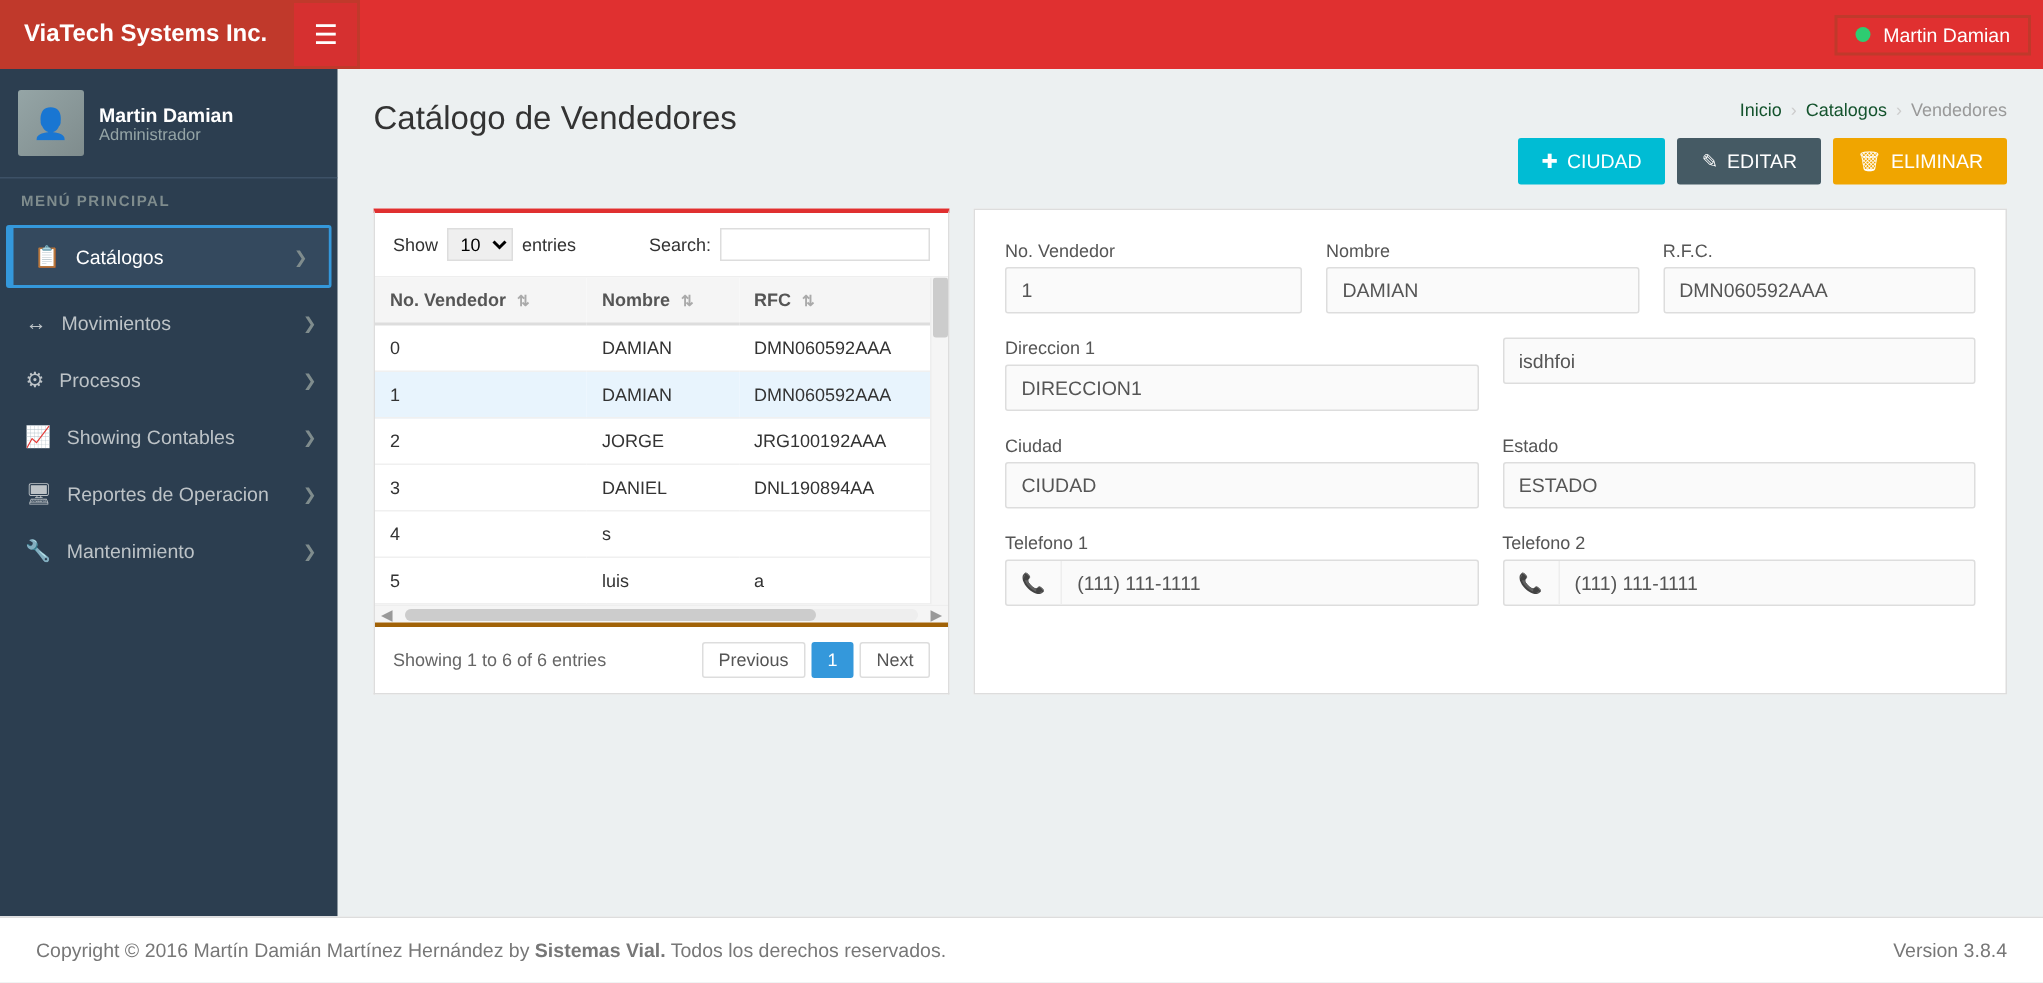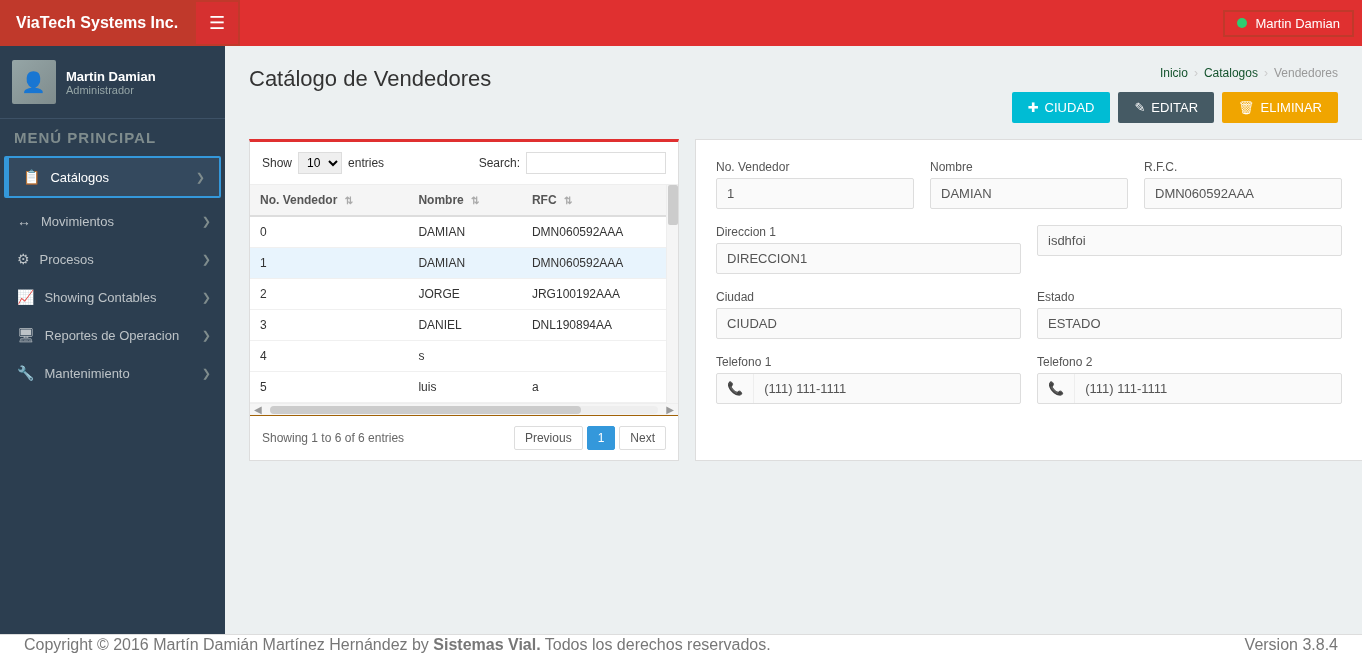--- a/index.html
+++ b/index.html
@@ -90,21 +90,21 @@
       background: linear-gradient(135deg, #95a5a6, #7f8c8d);
       display: flex; align-items: center; justify-content: center;
       color: #ecf0f1; font-size: 20px;
     }
     .sidebar-user-info { color: white; }
     .sidebar-user-name { font-weight: 600; font-size: 13px; }
     .sidebar-user-role { font-size: 11px; color: #95a5a6; }
 
     .sidebar-menu-title {
       color: #7f8c8d;
-      font-size: 15px;
+      font-size: 10px;
       font-weight: 600;
       letter-spacing: 1px;
       padding: 10px 14px 6px;
       text-transform: uppercase;
     }
     .sidebar-item {
       display: flex;
       align-items: center;
       justify-content: space-between;
       padding: 11px 14px;
@@ -151,21 +151,21 @@
       font-size: 13px; font-weight: 500;
       border-radius: 2px; color: white;
     }
     .btn-nuevo { background: #00bcd4; }
     .btn-editar { background: #455a64; }
     .btn-eliminar { background: #f0a500; }
 
     
     .two-panel { display: flex; gap: 16px; }
     .table-panel {
-      width: 430px;
+      width: 384px;
       flex-shrink: 0;
       background: white;
       border: 1px solid #ddd;
       border-top: 3px solid #e03030;
       position: relative;
     }
     .table-controls {
       display: flex;
       align-items: center;
       justify-content: space-between;
@@ -194,21 +194,21 @@
     tbody tr.selected { background: #e8f4fd; }
     tbody td { padding: 8px 10px; }
 
     .table-footer {
       padding: 10px 12px;
       display: flex;
       align-items: center;
       justify-content: space-between;
       font-size: 12px;
       color: #666;
-      border-top: 1px solid #a16207;
+      border-top: 3px solid #a16207;
     }
     .pagination { display: flex; gap: 4px; }
     .page-btn {
       padding: 4px 10px;
       border: 1px solid #ddd;
       background: white;
       cursor: pointer;
       font-size: 12px;
       border-radius: 2px;
       color: #555;
@@ -275,22 +275,22 @@
     .form-input-with-icon input {
       border: none; background: transparent;
       padding: 7px 10px; font-size: 13px; color: #555;
       flex: 1; outline: none;
     }
 
     
     .page-footer {
       background: white;
       border-top: 1px solid #ddd;
-      padding: 1px 24px;
-      font-size: 16px;
+      padding: 14px 24px;
+      font-size: 13px;
       color: #777;
       display: flex;
       justify-content: space-between;
       align-items: center;
       flex-shrink: 0;
     }
     .footer-bold { font-weight: 700; }
 
     
     .h-scroll-bar {

